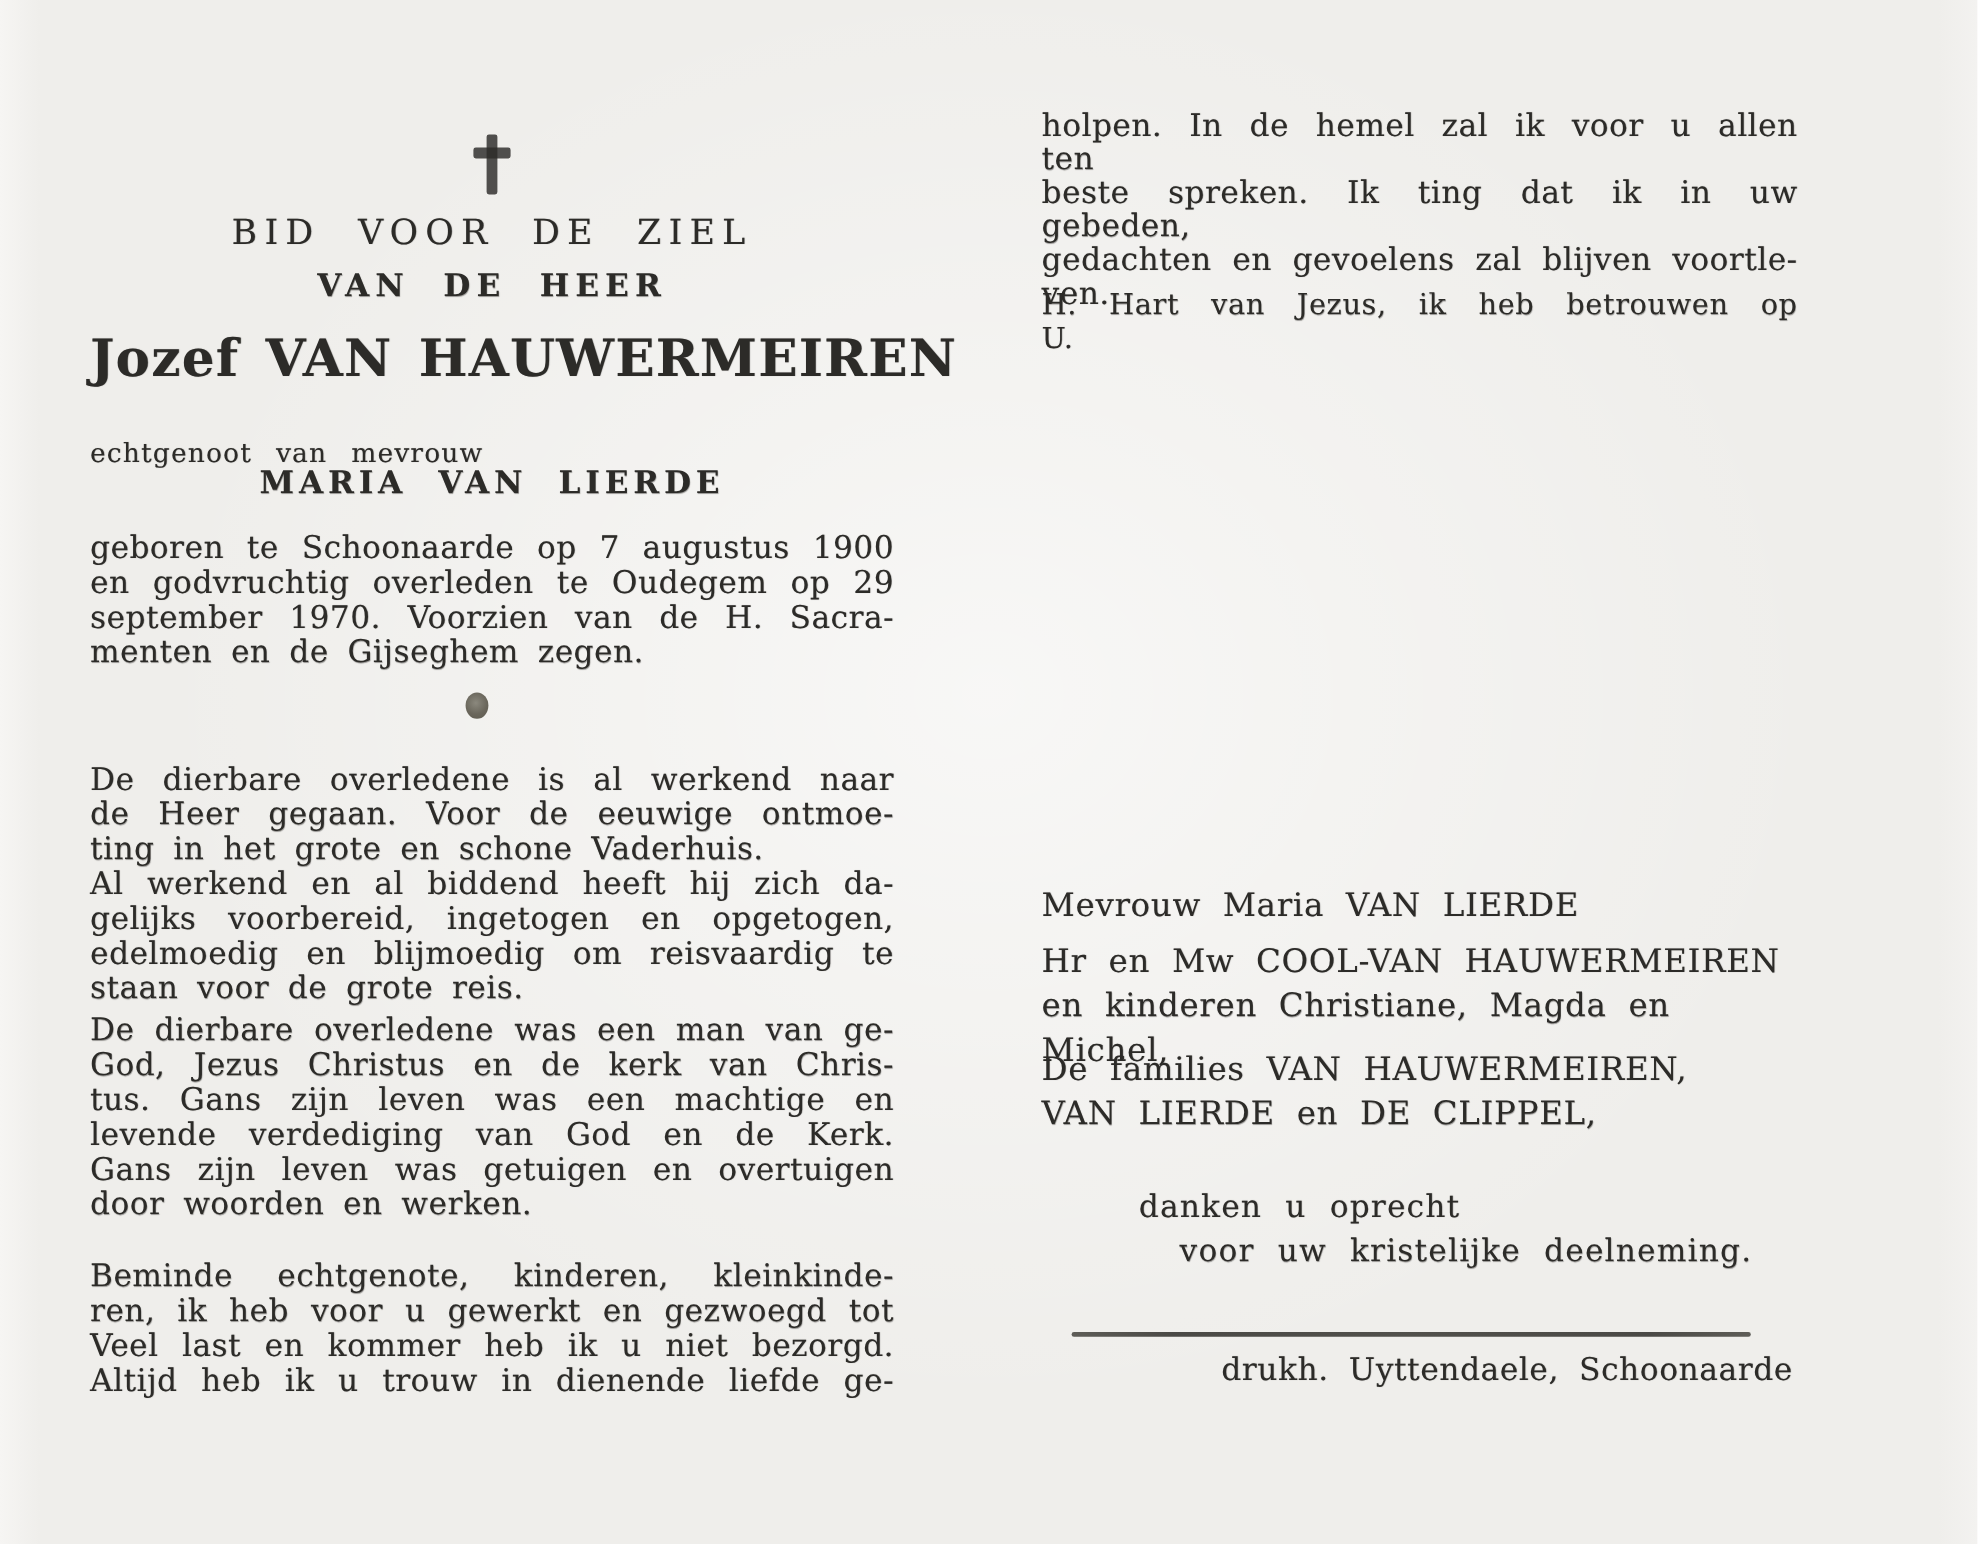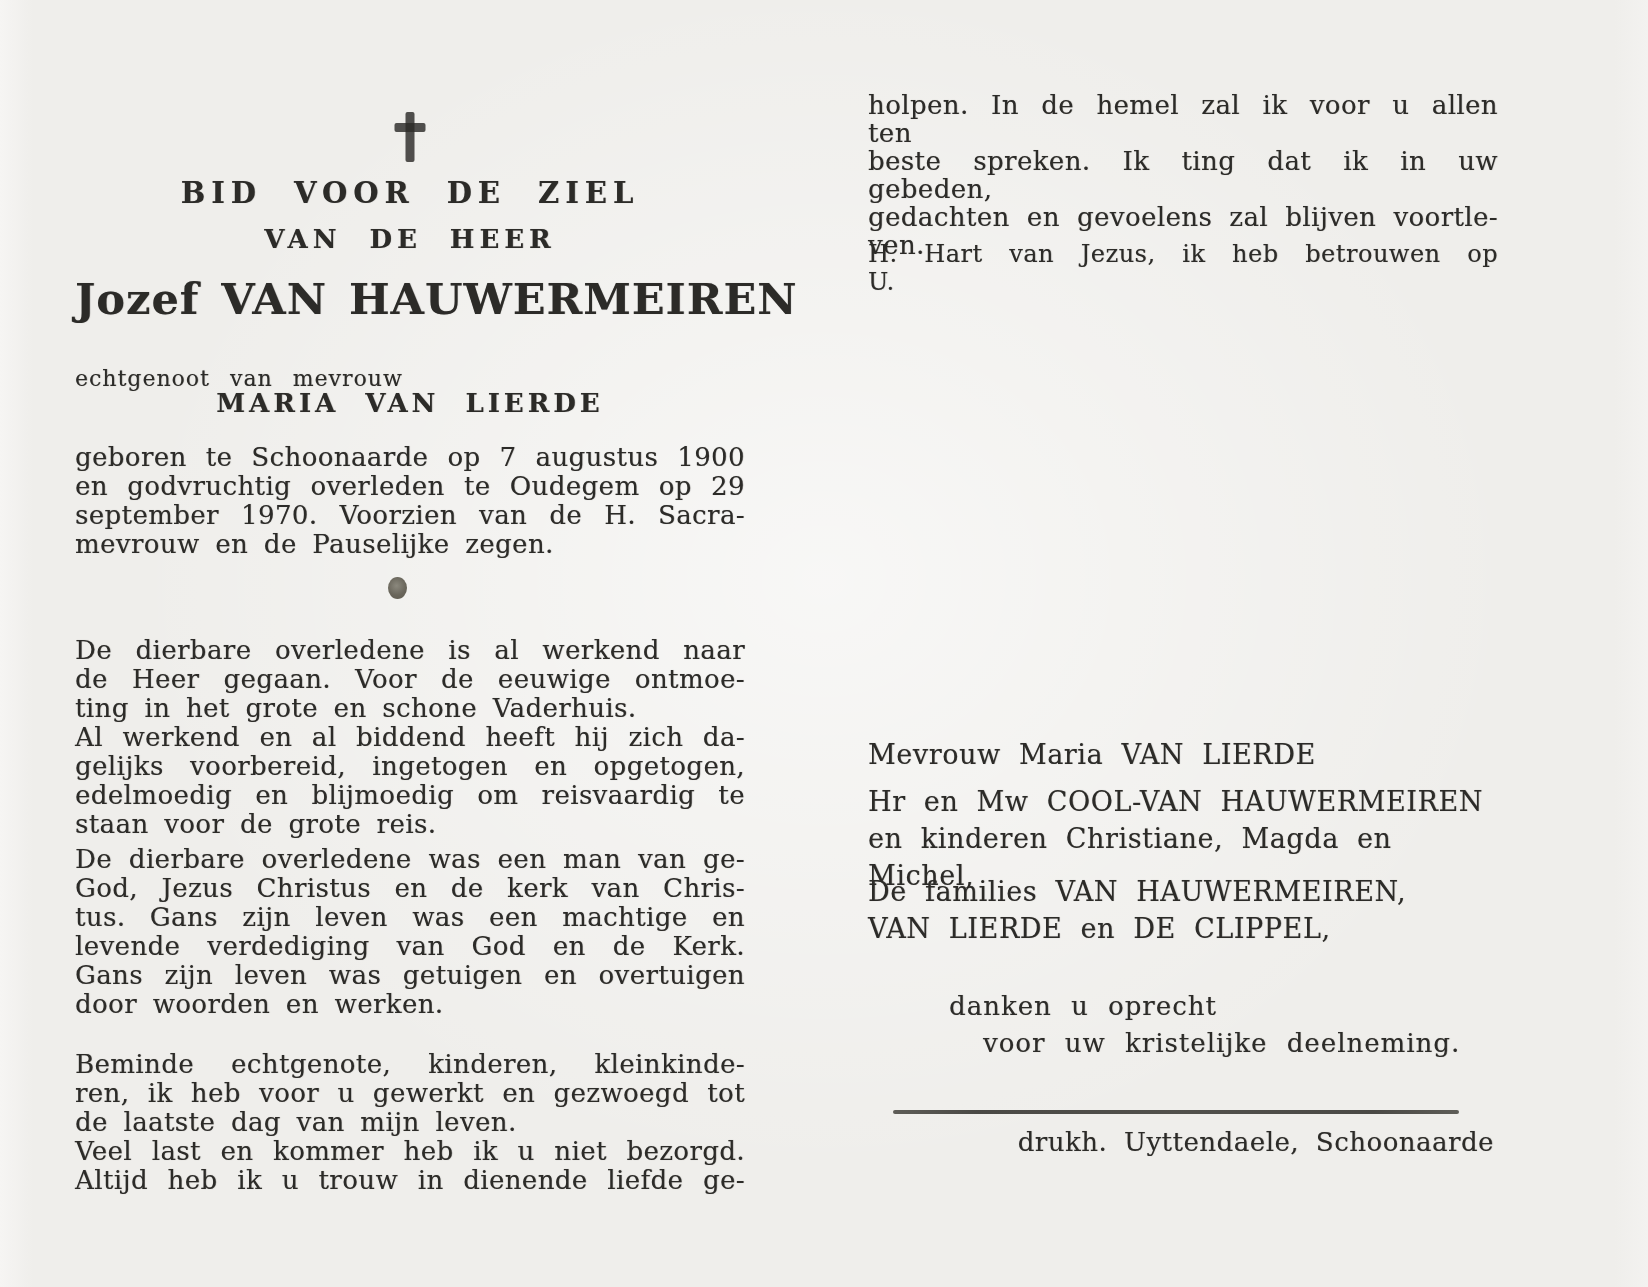--- a/index.html
+++ b/index.html
@@ -42,21 +42,21 @@
     position: absolute; left: 50%; top: 0;
     width: 9px; height: 50px; transform: translateX(-50%);
     background: var(--ink); opacity: .82; border-radius: 2px;
   }
   .cross .h {
     position: absolute; left: 50%; top: 11px;
     width: 31px; height: 9px; transform: translateX(-50%);
     background: var(--ink); opacity: .82; border-radius: 2px;
   }
   .invoc1 {
-    top: 176px; text-align: center; font-weight: 700;
+    top: 176px; text-align: center; font-weight: 400;
     font-size: 29px; letter-spacing: 6px; word-spacing: 16px;
   }
   .invoc2 {
     top: 224px; text-align: center; font-weight: 700;
     font-size: 26px; letter-spacing: 5px; word-spacing: 14px;
   }
   .deceased-name {
     top: 274px; text-align: center; font-weight: 700;
     font-size: 43px; letter-spacing: 1px; word-spacing: 6px; white-space: nowrap;
   }
@@ -128,21 +128,21 @@
     <div class="blk deceased-name">Jozef VAN HAUWERMEIREN</div>
 
     <div class="blk relation">echtgenoot van mevrouw</div>
 
     <div class="blk spouse-name">MARIA VAN LIERDE</div>
 
     <div class="blk body-par dates">
         <div class="tline">geboren te Schoonaarde op 7 augustus 1900</div>
         <div class="tline">en godvruchtig overleden te Oudegem op 29</div>
         <div class="tline">september 1970. Voorzien van de H. Sacra-</div>
-        <div class="tline tline-short">mevrouw en de Pauselijke zegen.</div>
+        <div class="tline tline-short">menten en de Gijseghem zegen.</div>
       </div>
 
     <div class="dot-ornament"></div>
 
     <div class="blk body-par para1">
         <div class="tline">De dierbare overledene is al werkend naar</div>
         <div class="tline">de Heer gegaan. Voor de eeuwige ontmoe-</div>
         <div class="tline tline-short">ting in het grote en schone Vaderhuis.</div>
         <div class="tline">Al werkend en al biddend heeft hij zich da-</div>
         <div class="tline">gelijks voorbereid, ingetogen en opgetogen,</div>
@@ -155,21 +155,20 @@
         <div class="tline">God, Jezus Christus en de kerk van Chris-</div>
         <div class="tline">tus. Gans zijn leven was een machtige en</div>
         <div class="tline">levende verdediging van God en de Kerk.</div>
         <div class="tline">Gans zijn leven was getuigen en overtuigen</div>
         <div class="tline tline-short">door woorden en werken.</div>
       </div>
 
     <div class="blk body-par para3">
         <div class="tline">Beminde echtgenote, kinderen, kleinkinde-</div>
         <div class="tline">ren, ik heb voor u gewerkt en gezwoegd tot</div>
-        <div class="tline tline-short">de laatste dag van mijn leven.</div>
         <div class="tline">Veel last en kommer heb ik u niet bezorgd.</div>
         <div class="tline">Altijd heb ik u trouw in dienende liefde ge-</div>
       </div>
   </div>
 
   <div class="col right-col">
 
     <div class="blk body-par continuation">
         <div class="tline">holpen. In de hemel zal ik voor u allen ten</div>
         <div class="tline">beste spreken. Ik ting dat ik in uw gebeden,</div>

